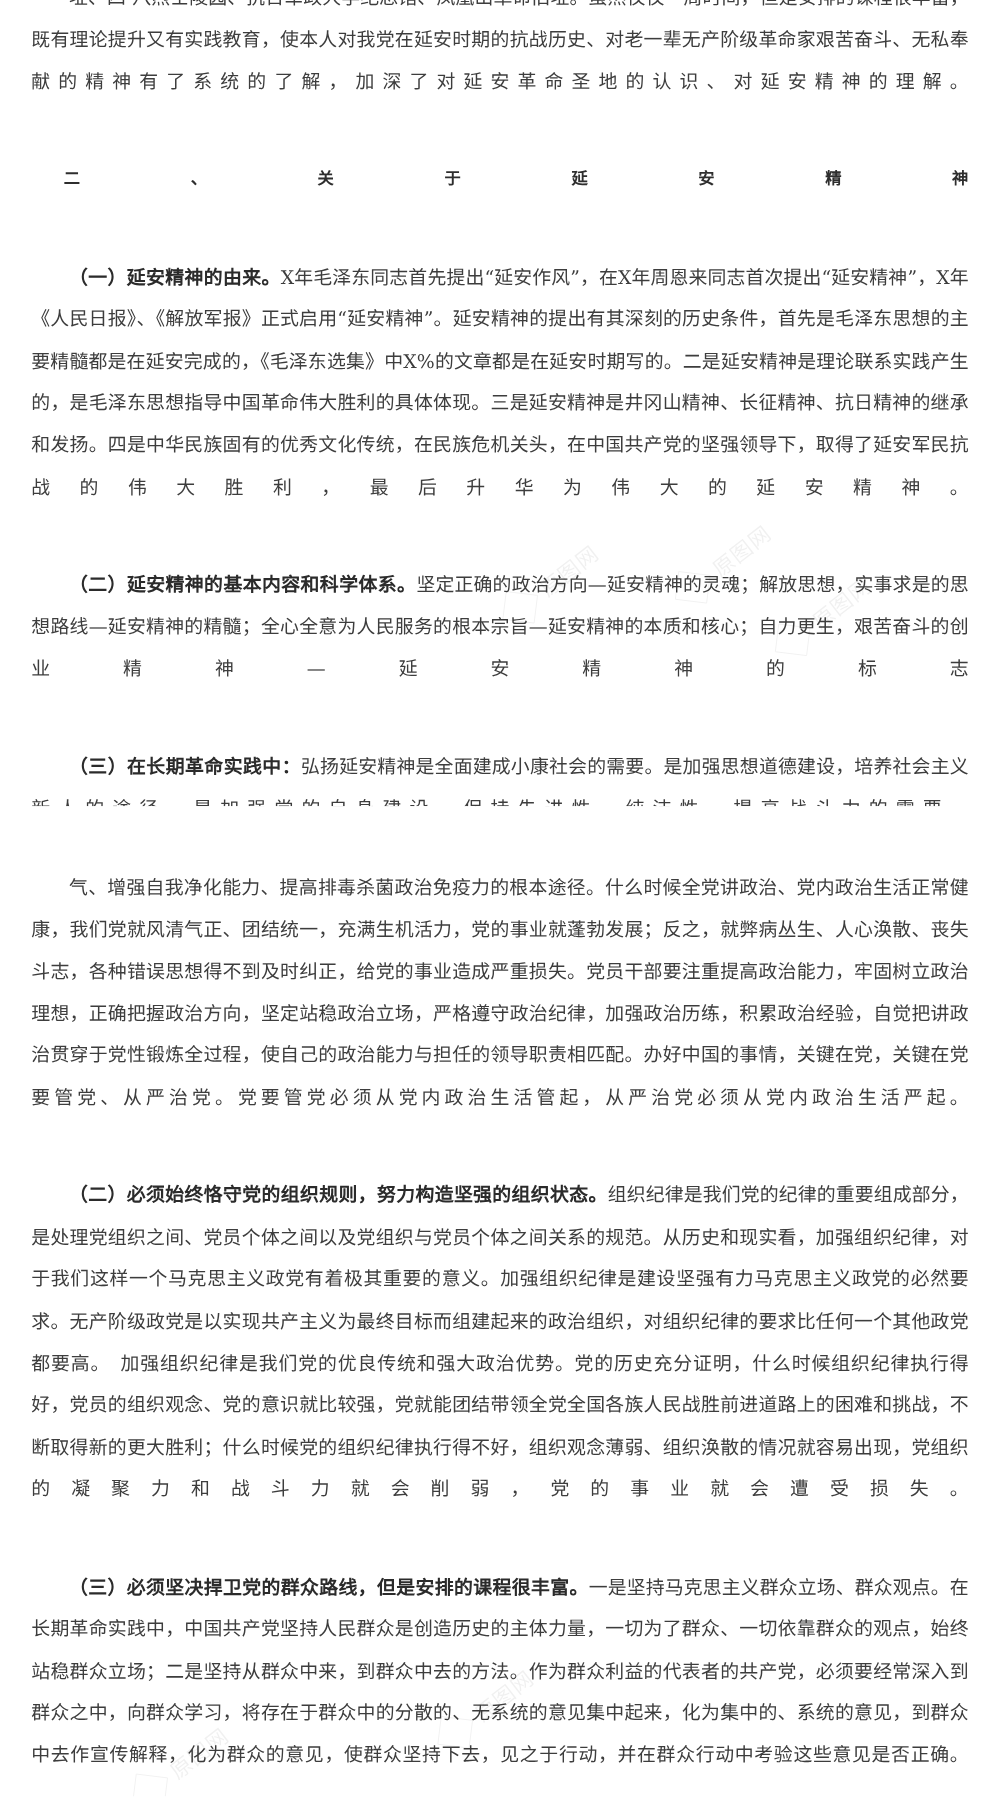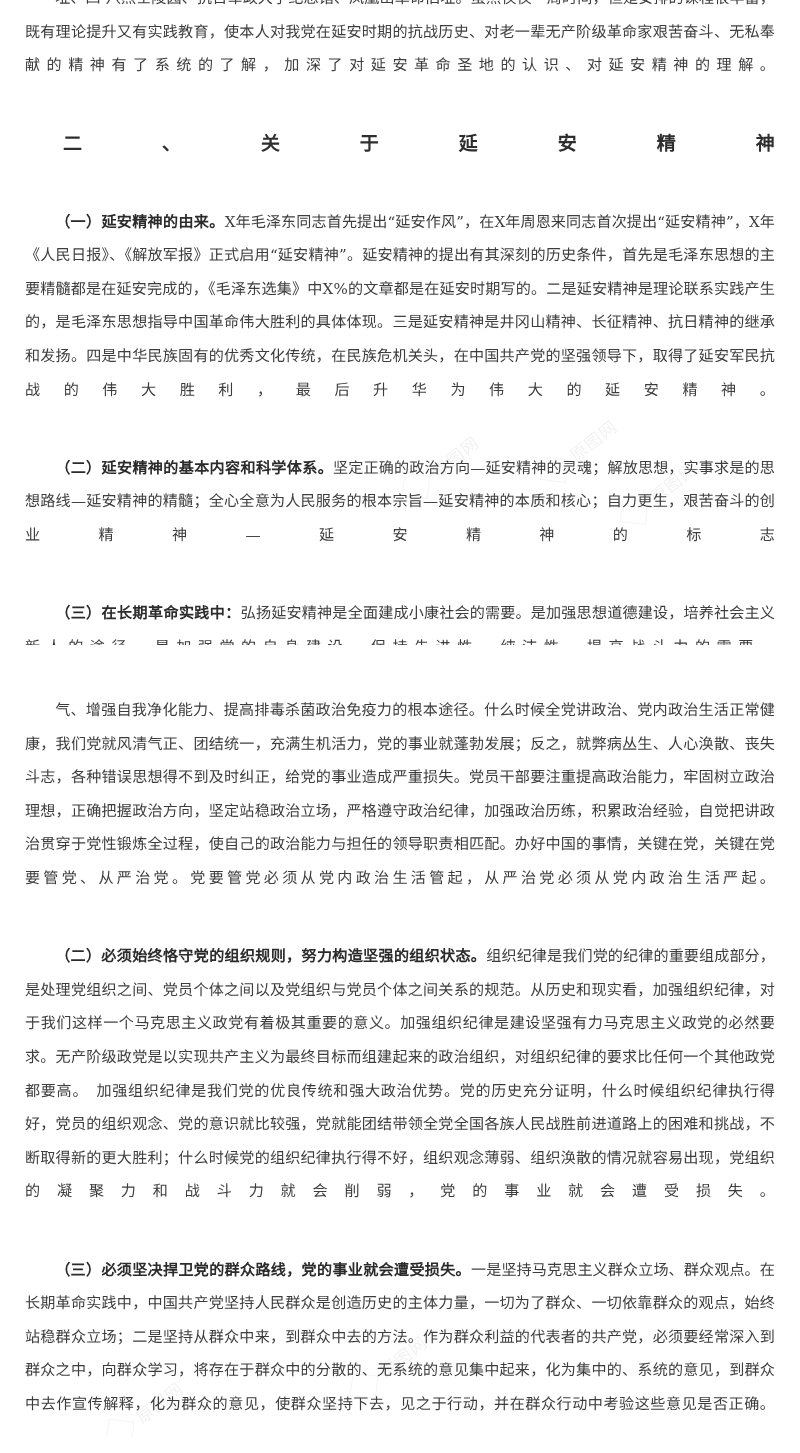--- a/index.html
+++ b/index.html
@@ -51,21 +51,21 @@
     font-weight: normal;
     text-indent: 2em;
     word-break: break-all;
   }
 
   p.para {
     margin-bottom: 11px;
   }
 
   h2.heading {
-    font-size: 19px;
+    font-size: 13px;
     line-height: 33.6px;
     font-weight: bold;
     color: #2e2e2e;
     text-indent: 2em;
     margin-bottom: 11px;
     margin-top: 3px;
     letter-spacing: 0.3px;
   }
 
   
@@ -150,20 +150,20 @@
 <div class="page-gap"></div>
 
 <div class="doc-page" id="page-two">
 
   <div class="page-body">
 
     <p class="para no-indent">气、增强自我净化能力、提高排毒杀菌政治免疫力的根本途径。什么时候全党讲政治、党内政治生活正常健康，我们党就风清气正、团结统一，充满生机活力，党的事业就蓬勃发展；反之，就弊病丛生、人心涣散、丧失斗志，各种错误思想得不到及时纠正，给党的事业造成严重损失。党员干部要注重提高政治能力，牢固树立政治理想，正确把握政治方向，坚定站稳政治立场，严格遵守政治纪律，加强政治历练，积累政治经验，自觉把讲政治贯穿于党性锻炼全过程，使自己的政治能力与担任的领导职责相匹配。办好中国的事情，关键在党，关键在党要管党、从严治党。党要管党必须从党内政治生活管起，从严治党必须从党内政治生活严起。</p>
 
     <p class="para"><span class="lead">（二）必须始终恪守党的组织规则，努力构造坚强的组织状态。</span><span>组织纪律是我们党的纪律的重要组成部分，是处理党组织之间、党员个体之间以及党组织与党员个体之间关系的规范。从历史和现实看，加强组织纪律，对于我们这样一个马克思主义政党有着极其重要的意义。加强组织纪律是建设坚强有力马克思主义政党的必然要求。无产阶级政党是以实现共产主义为最终目标而组建起来的政治组织，对组织纪律的要求比任何一个其他政党都要高。　加强组织纪律是我们党的优良传统和强大政治优势。党的历史充分证明，什么时候组织纪律执行得好，党员的组织观念、党的意识就比较强，党就能团结带领全党全国各族人民战胜前进道路上的困难和挑战，不断取得新的更大胜利；什么时候党的组织纪律执行得不好，组织观念薄弱、组织涣散的情况就容易出现，党组织的凝聚力和战斗力就会削弱，党的事业就会遭受损失。</span></p>
 
-    <p class="para"><span class="lead">（三）必须坚决捍卫党的群众路线，党的事业就会遭受损失。</span><span>一是坚持马克思主义群众立场、群众观点。在长期革命实践中，中国共产党坚持人民群众是创造历史的主体力量，一切为了群众、一切依靠群众的观点，始终站稳群众立场；二是坚持从群众中来，到群众中去的方法。作为群众利益的代表者的共产党，必须要经常深入到群众之中，向群众学习，将存在于群众中的分散的、无系统的意见集中起来，化为集中的、系统的意见，到群众中去作宣传解释，化为群众的意见，使群众坚持下去，见之于行动，并在群众行动中考验这些意见是否正确。</span></p>
+    <p class="para"><span class="lead">（三）必须坚决捍卫党的群众路线，但是安排的课程很丰富。</span><span>一是坚持马克思主义群众立场、群众观点。在长期革命实践中，中国共产党坚持人民群众是创造历史的主体力量，一切为了群众、一切依靠群众的观点，始终站稳群众立场；二是坚持从群众中来，到群众中去的方法。作为群众利益的代表者的共产党，必须要经常深入到群众之中，向群众学习，将存在于群众中的分散的、无系统的意见集中起来，化为集中的、系统的意见，到群众中去作宣传解释，化为群众的意见，使群众坚持下去，见之于行动，并在群众行动中考验这些意见是否正确。</span></p>
 
   </div>
 
   <div class="watermark wm-d"><span class="hexmark"></span><span class="wm-text">原图网</span></div>
   <div class="watermark wm-e"><span class="hexmark"></span><span class="wm-text">原图网</span></div>
 
 </div>
 
 </body></html>

